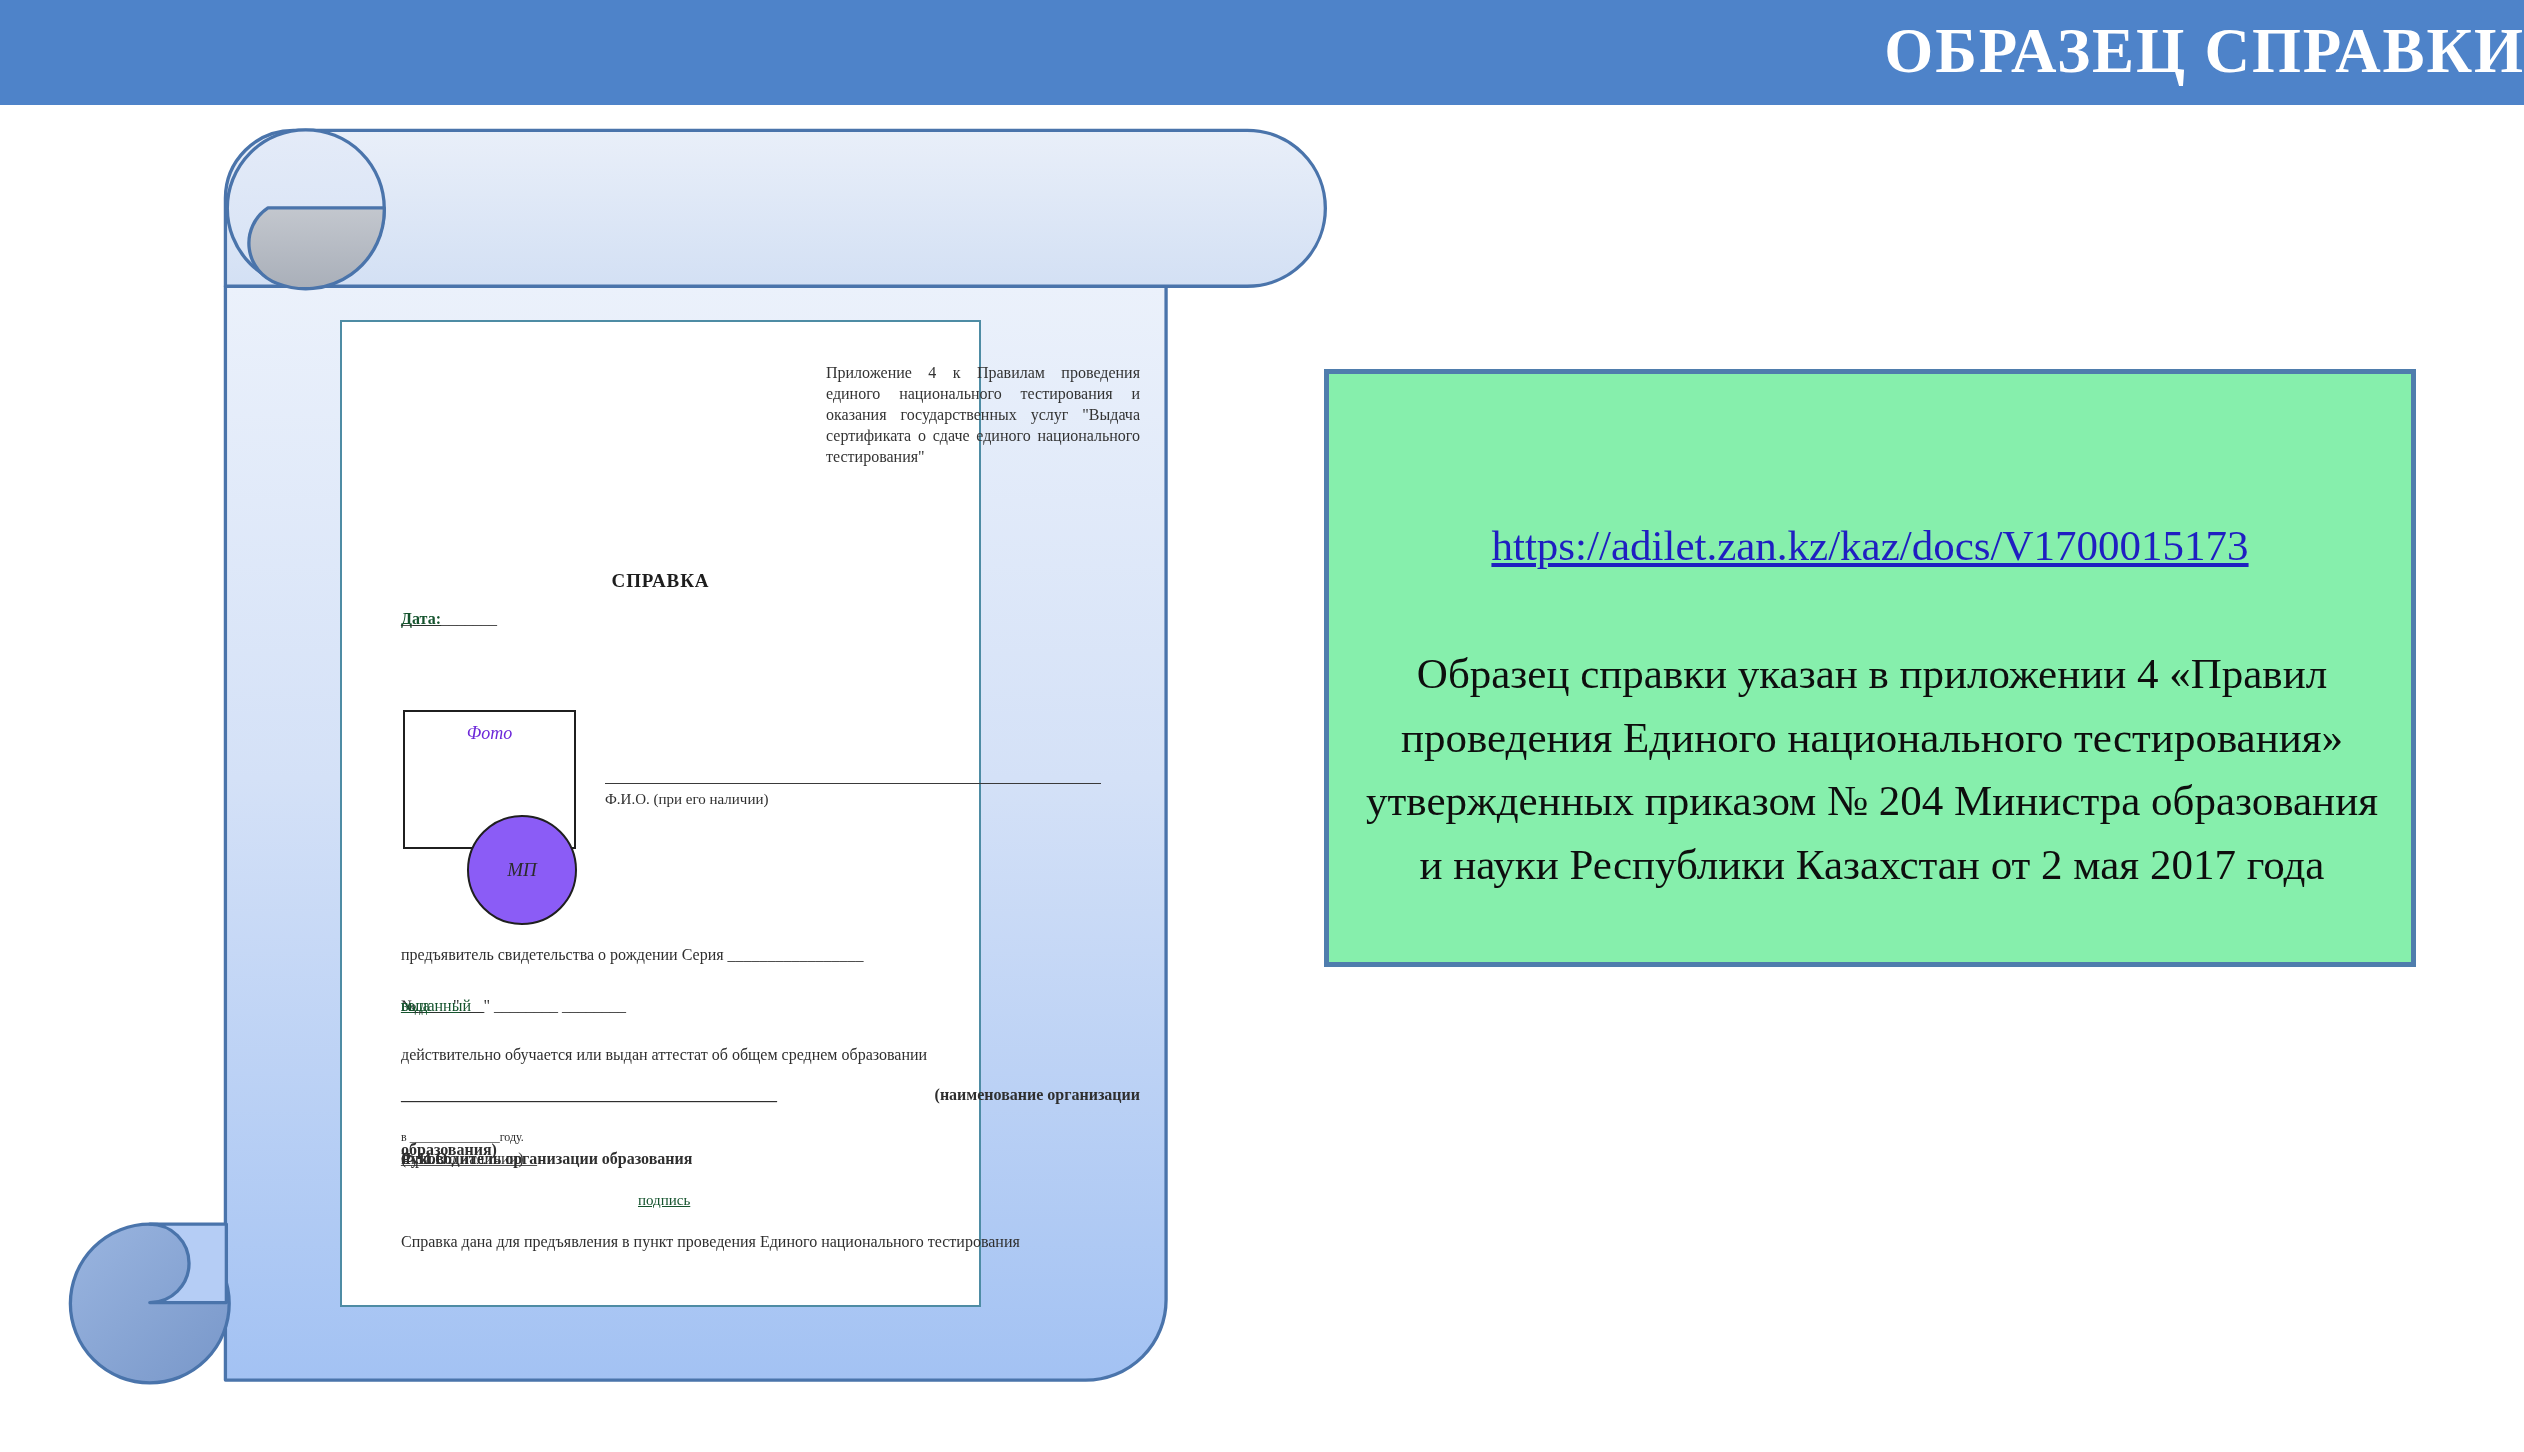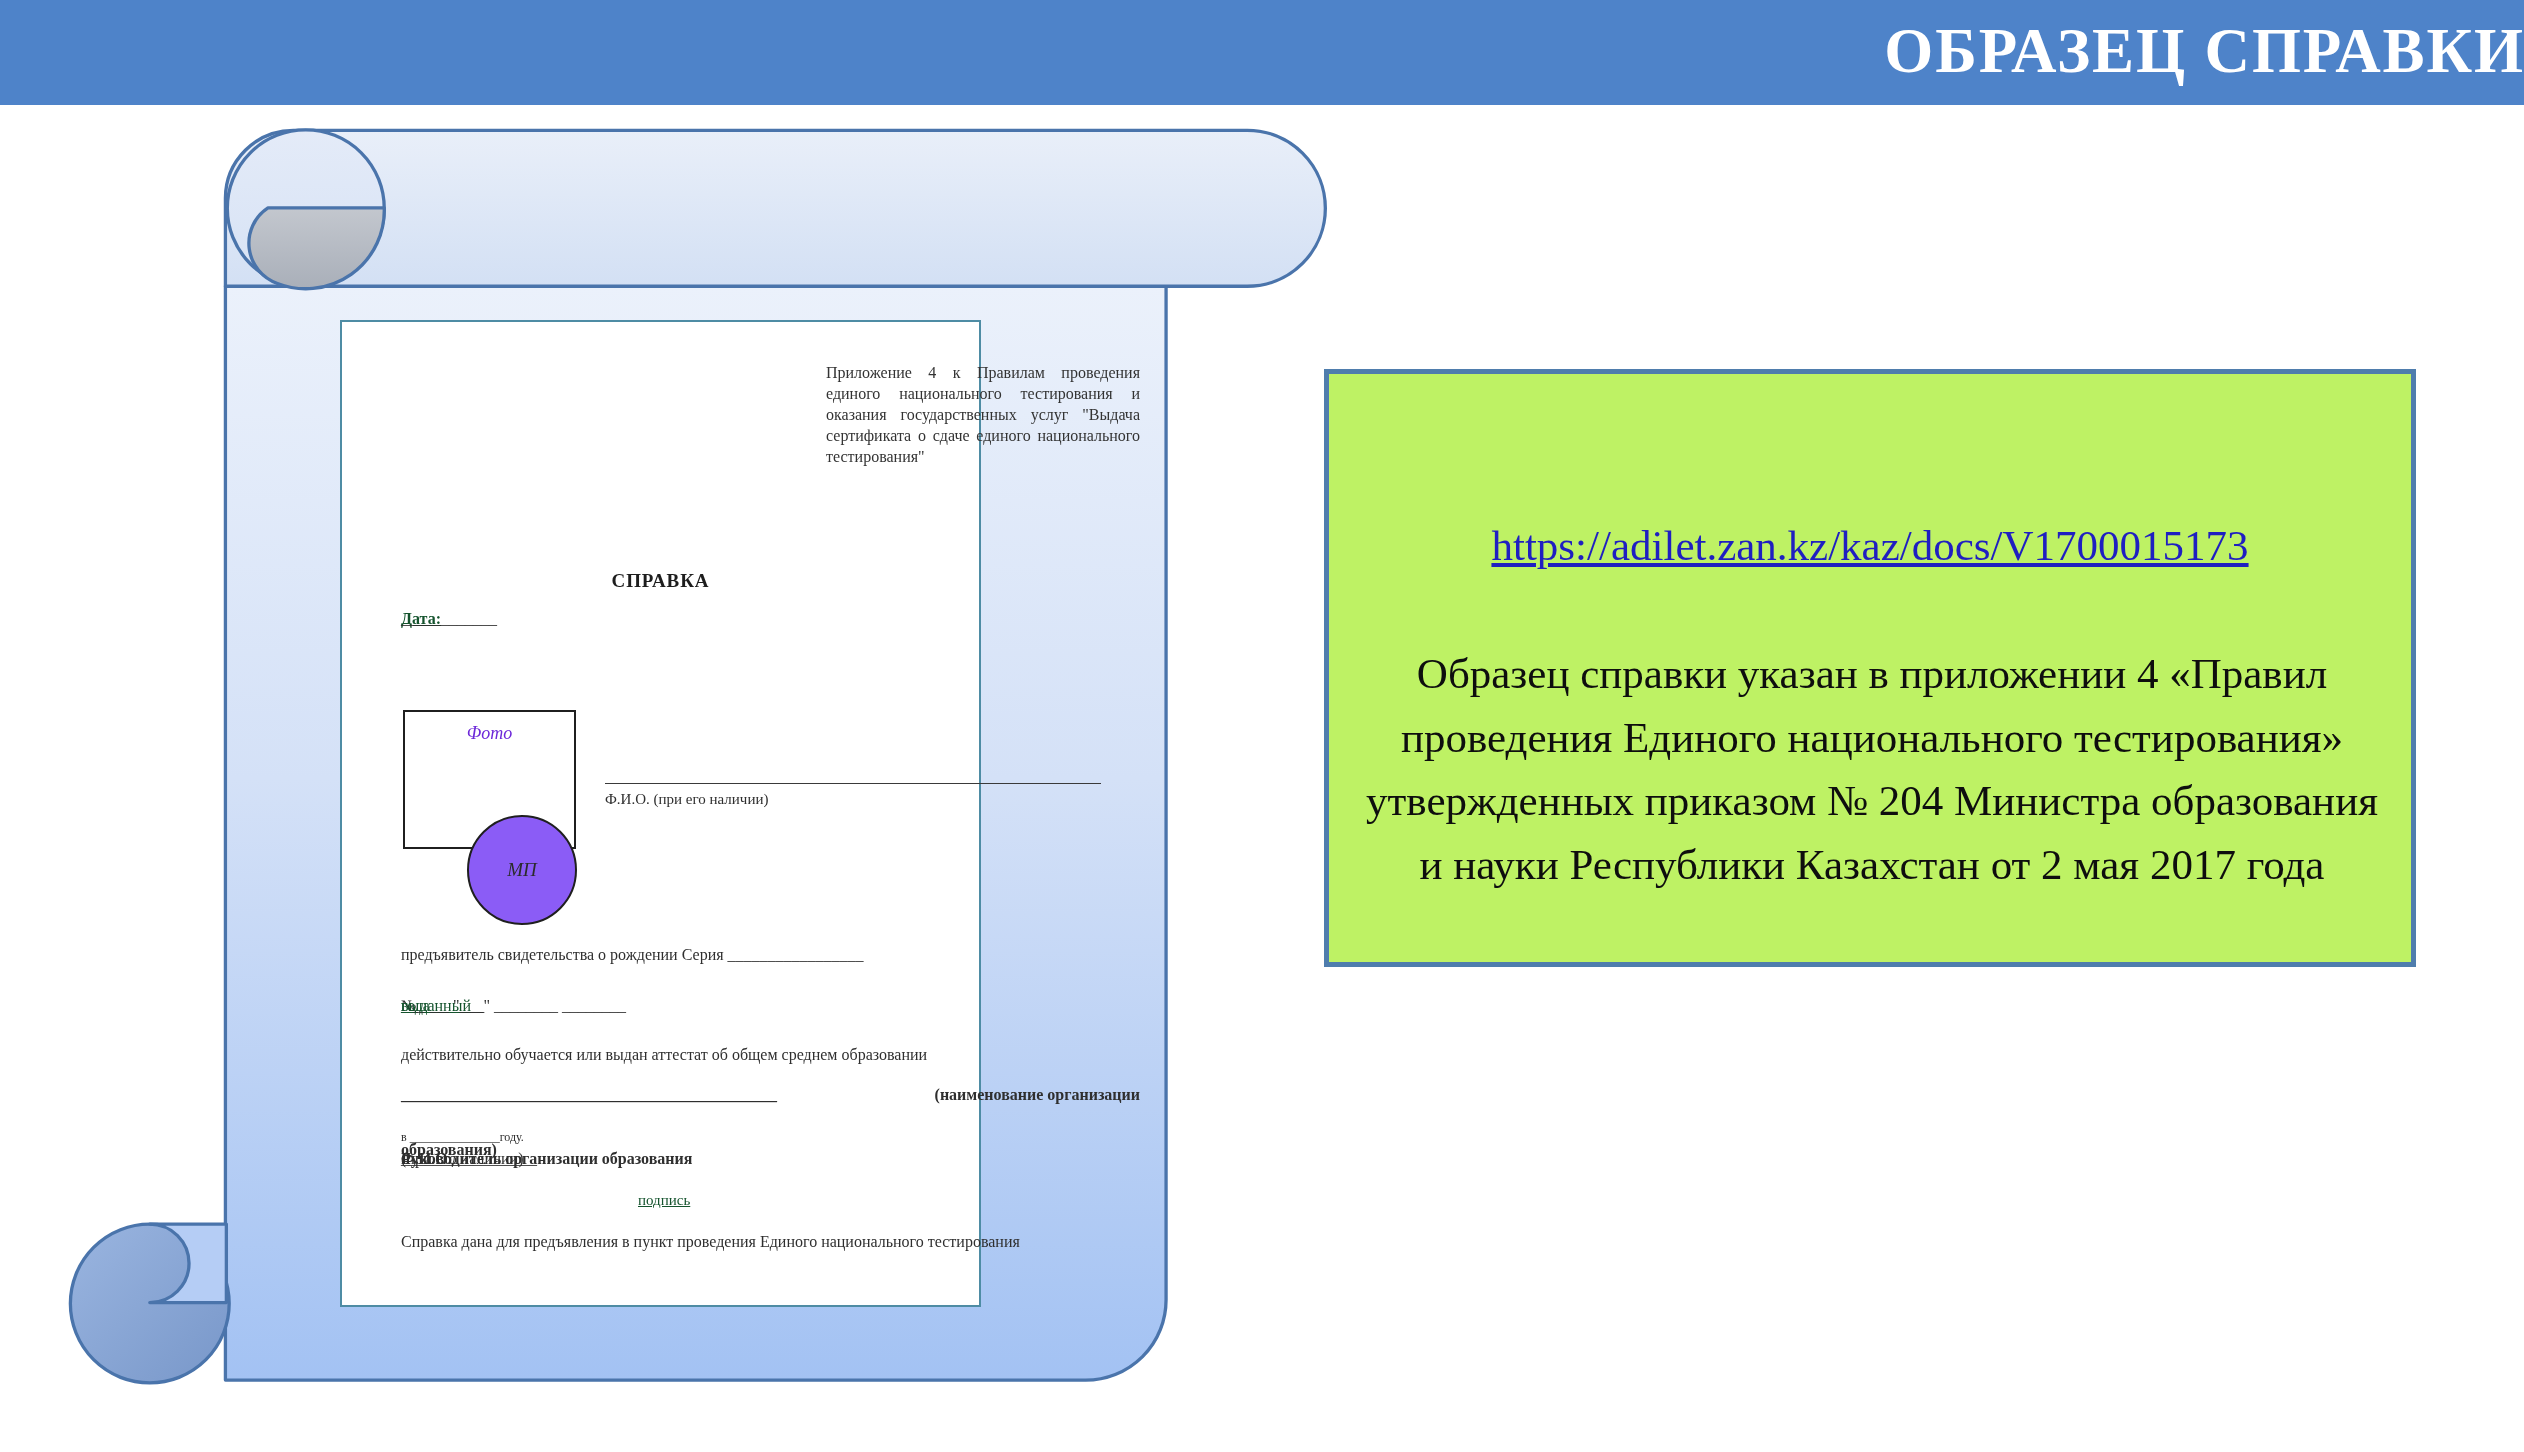--- a/index.html
+++ b/index.html
@@ -40,21 +40,21 @@
   .org-row span{position:static;font-weight:bold;}
   .org-cont{left:59px;top:819px;font-size:16px;font-weight:bold;}
   .year-line{left:59px;top:808px;font-size:12px;}
   .head-line{left:59px;top:828px;font-size:16px;}
   .bold{font-weight:bold;}
   .signature{left:296px;top:870px;font-size:15px;}
   .doc-footer{left:59px;top:911px;font-size:16px;}
 
   
   .info-box{position:absolute;left:1324px;top:369px;width:1092px;height:598px;box-sizing:border-box;
-    background:#bef264;border:5.7px solid #4f7dad;}
+    background:#86efac;border:5.7px solid #4f7dad;}
   .adilet-link{position:absolute;left:0;top:147px;width:100%;text-align:center;
     font-size:43px;color:#1f1fc1;text-decoration:underline;cursor:pointer;}
   .info-paragraph{position:absolute;left:31px;top:268px;width:1024px;
     font-size:43px;line-height:1.48;text-align:center;color:#0e0e0e;}
 </style>
 </head>
 <body>
 
 <div class="slide">
 

